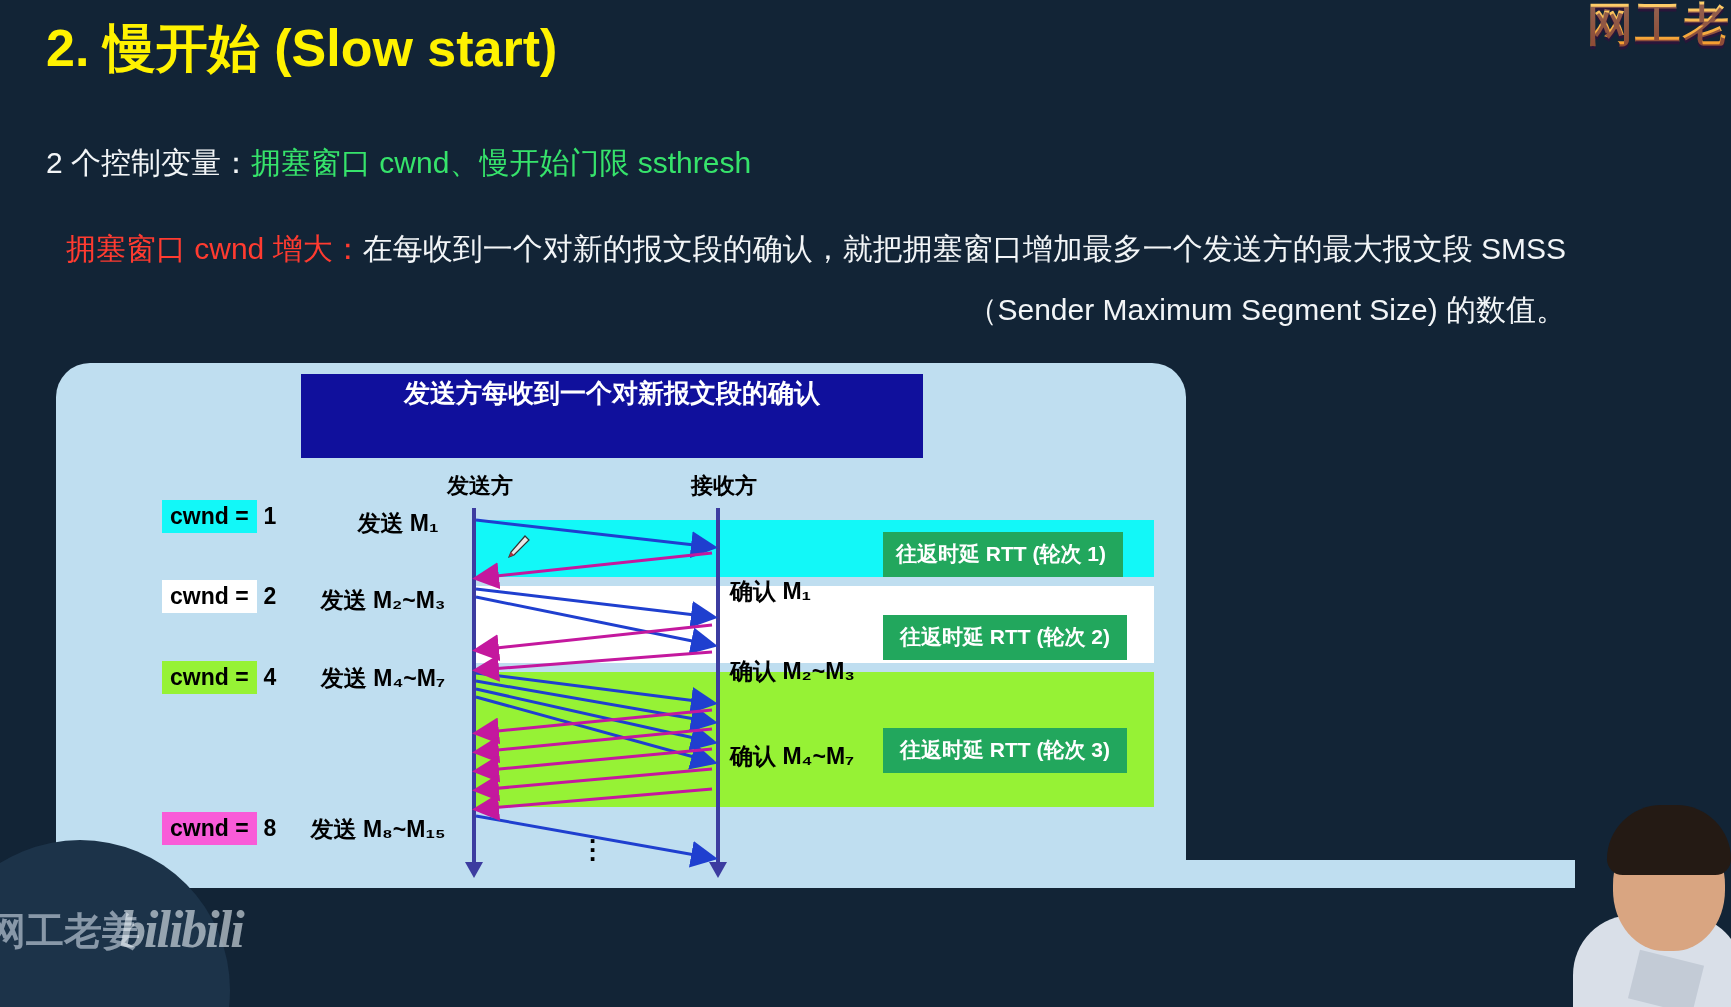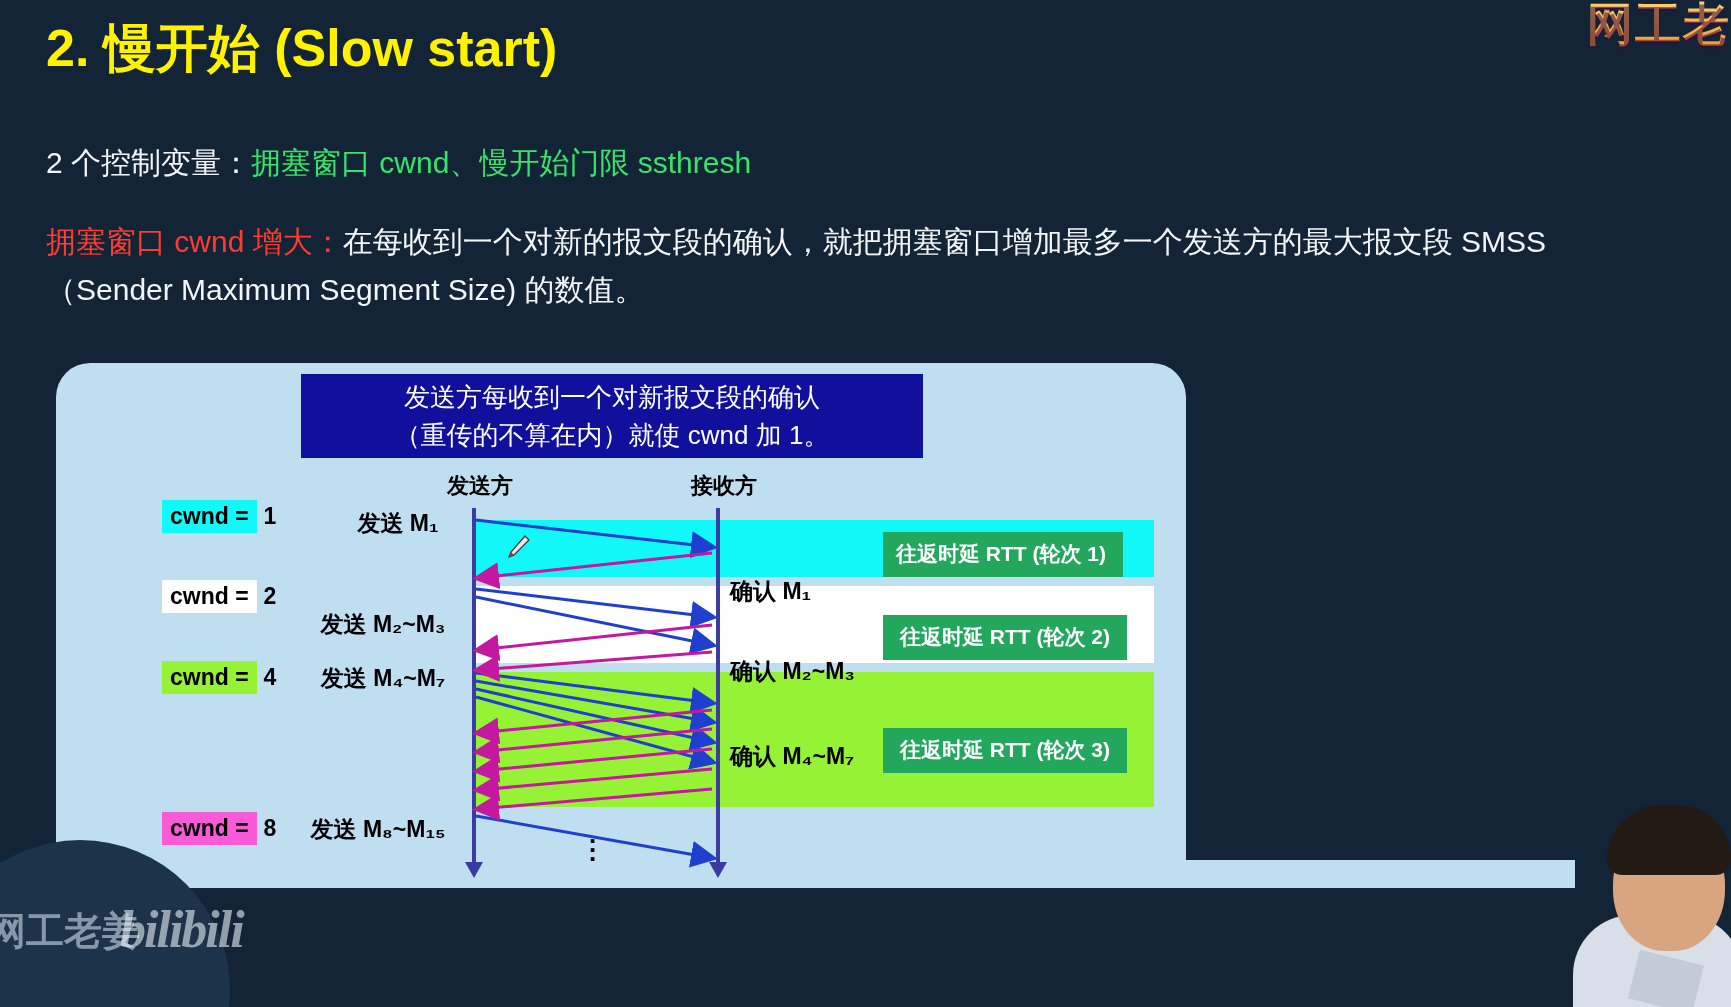--- a/index.html
+++ b/index.html
@@ -16,21 +16,21 @@
     font-size:52px; font-weight:bold; color:#FFF200;
     letter-spacing:0px; white-space:nowrap;
   }
   #line-vars{
     position:absolute; left:46px; top:143px;
     font-size:30px; color:#F2F5F7; white-space:nowrap;
   }
   #line-vars .grn{ color:#36E36B; }
   #para-cwnd{
     position:absolute; left:46px; top:218px; width:1520px;
-    font-size:30px; color:#F2F5F7; line-height:48px;
+    font-size:30px; color:#F2F5F7; line-height:61px;text-align:right;
   }
   #para-cwnd .red{ color:#FF3B30; }
 
   
   #diagram{
     position:absolute; left:56px; top:363px;
     width:1130px; height:520px;
     background:#BFDEF0; border-radius:34px;
   }
   #diagram-tail{
@@ -42,22 +42,22 @@
     width:1130px; height:68px; background:#BFDEF0;
     border-bottom-left-radius:34px;
   }
 
   
   #banner{
     position:absolute; left:301px; top:374px;
     width:622px; height:84px;
     background:#10109C;
     display:flex; flex-direction:column;
-    align-items:center; justify-content:center;
-    color:#ffffff; font-weight:normal; font-size:26px;
+    align-items:center; justify-content:flex-start;
+    color:#ffffff; font-weight:bold; font-size:26px;
     line-height:38px; white-space:nowrap;
   }
 
   
   .party-label{
     position:absolute; font-size:22px; font-weight:bold; color:#000;
     white-space:nowrap;
   }
   #sender-label{ left:447px; top:471px; }
   #receiver-label{ left:691px; top:471px; }
@@ -96,21 +96,21 @@
   #cwnd4 .cwnd-hl{ background:#96F235; }
   #cwnd8{ left:162px; top:815px; }
   #cwnd8 .cwnd-hl{ background:#F95BD8; }
 
   
   .send-label{
     position:absolute; font-size:23px; font-weight:bold; color:#000;
     white-space:nowrap; text-align:center;
   }
   #send1{ left:330px; top:508px; width:136px; }
-  #send2{ left:300px; top:585px; width:166px;margin-top:24px; }
+  #send2{ left:300px; top:585px; width:166px; }
   #send3{ left:300px; top:663px; width:166px; }
   #send4{ left:290px; top:814px; width:176px; }
 
   
   .ack-label{
     position:absolute; font-size:23px; font-weight:bold; color:#000;
     white-space:nowrap;
     margin-top:36px;
   }
   #ack1{ left:730px; top:540px; }
@@ -205,21 +205,20 @@
 <div id="diagram"></div>
 <div id="diagram-tail2"></div>
 <div id="diagram-tail"></div>
 
 <div class="band" id="band1"></div>
 <div class="band" id="band2"></div>
 <div class="band" id="band3"></div>
 
 <div id="banner">
   <div>发送方每收到一个对新报文段的确认</div>
-  <div>（重传的不算在内）就使 cwnd 加 1。</div>
 </div>
 
 <div class="party-label" id="sender-label">发送方</div>
 <div class="party-label" id="receiver-label">接收方</div>
 
 <div class="timeline" id="sender-line"></div>
 <div class="timeline" id="receiver-line"></div>
 <div class="tl-arrow" id="sender-arrow"></div>
 <div class="tl-arrow" id="receiver-arrow"></div>
 

